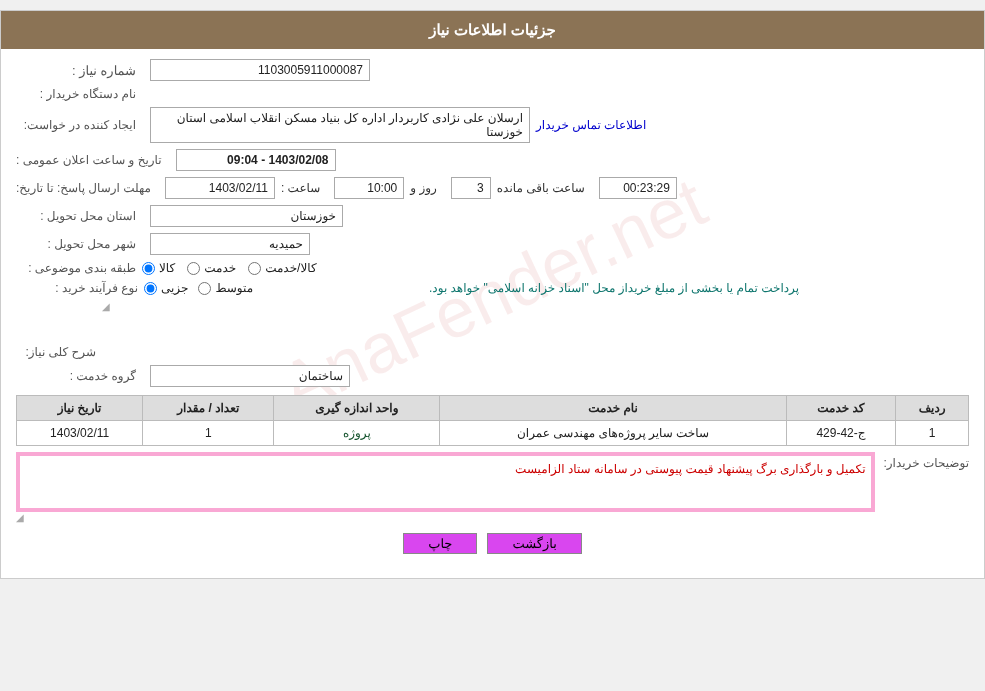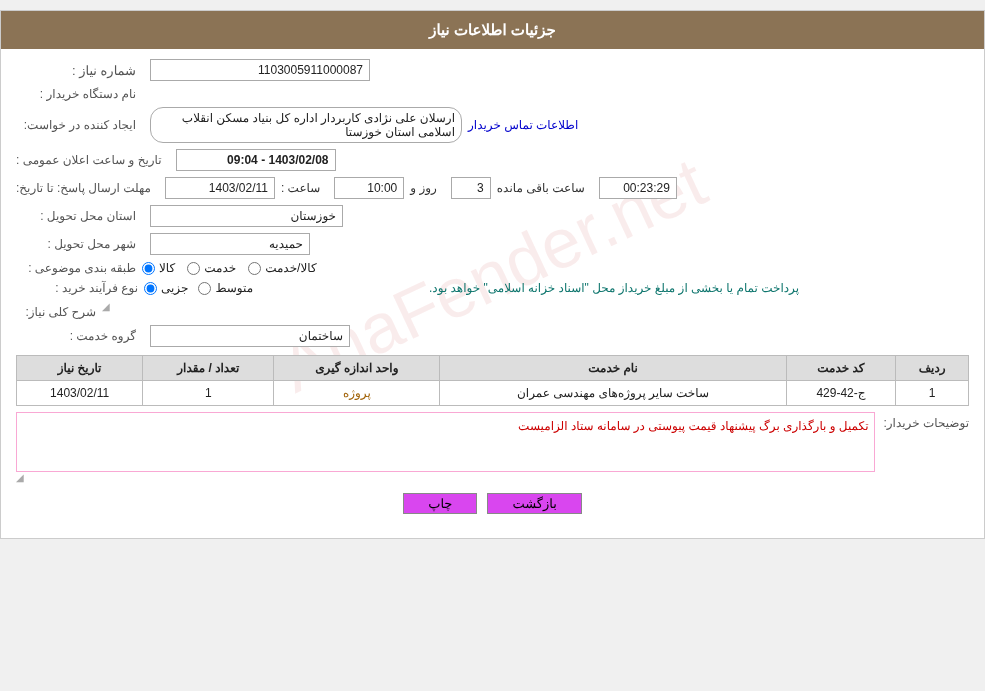--- a/index.html
+++ b/index.html
@@ -116,38 +116,38 @@
       padding: 5px 8px;
       text-align: center;
       font-weight: bold;
     }
     table td {
       border: 1px solid #bbb;
       padding: 5px 8px;
       text-align: center;
     }
     table td.link-blue {
-      color: #a16207;
+      color: #14532d;
     }
     .buyer-notes {
       display: flex;
       align-items: flex-start;
       gap: 8px;
       margin-bottom: 8px;
     }
     .buyer-notes-label {
       color: #555;
       font-size: 12px;
       white-space: nowrap;
       min-width: 80px;
       text-align: right;
       padding-top: 4px;
     }
     .notes-box {
-      border: 1px solid #f9a8d4;
+      border: 4px solid #f9a8d4;
       flex: 1;
       min-height: 60px;
       padding: 6px;
       font-size: 12px;
       color: #cc0000;
       direction: rtl;
       text-align: right;
       background: #fff;
     }
     .buttons-row {
@@ -221,21 +221,21 @@
       </div>
       <span class="label colon">شماره نیاز :</span>
     </div>
 
     <div class="row" style="justify-content: flex-end;">
       <span class="label">نام دستگاه خریدار :</span>
     </div>
 
     <div class="row" style="justify-content: flex-end;">
       <a href="#" class="link-blue">اطلاعات تماس خریدار</a>
-      <div class="input-box" style="width:312px;border-radius:13px;">
+      <div class="input-box" style="width:380px;">
         <span>ارسلان علی نژادی کاربردار اداره کل بنیاد مسکن انقلاب اسلامی استان خوزستا</span>
       </div>
       <span class="label">ایجاد کننده در خواست:</span>
     </div>
 
     <div class="row" style="justify-content: flex-end;">
       <div class="input-box input-fixed-sm">
         <span>1403/02/08 - 09:04</span>
       </div>
       <span class="label">تاریخ و ساعت اعلان عمومی :</span>
@@ -304,21 +304,21 @@
           <input type="radio" name="process" value="jozi" checked="" style="">
         </div>
       </div>
       <span class="label" style="min-width:90px;margin-left:32px;">نوع فرآیند خرید :</span>
     </div>
 
     <div class="row" style="align-items: flex-start; justify-content: flex-end;">
       <div style="flex:1;">
         <span class="resize-handle">◢</span>
       </div>
-      <span class="label" style="min-width:80px; padding-top:4px;">شرح کلی نیاز:</span>
+      <span class="label" style="min-width:80px; padding-top:4px;margin-top:40px;">شرح کلی نیاز:</span>
     </div>
 
 
     <div class="row" style="justify-content: flex-end; margin-bottom: 8px;">
       <div class="input-box" style="width:200px;">
         <span>ساختمان</span>
       </div>
       <span class="label">گروه خدمت :</span>
     </div>
 

